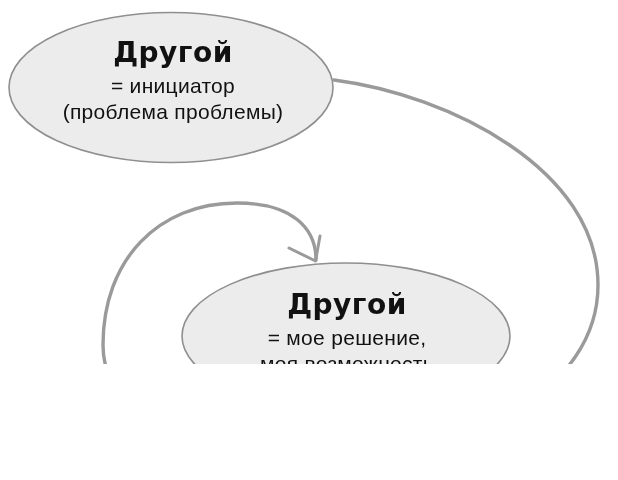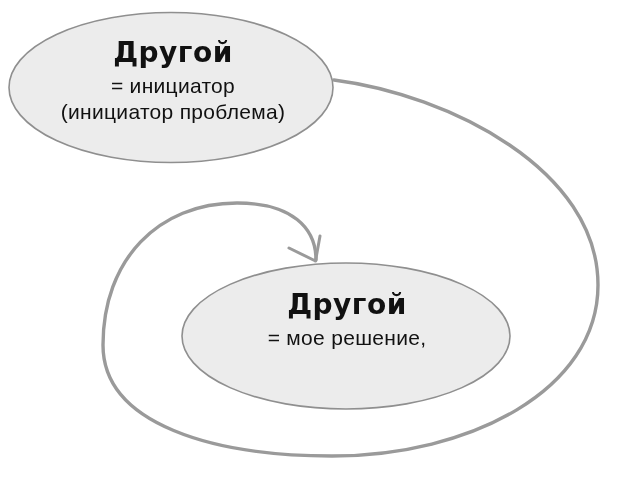--- a/index.html
+++ b/index.html
@@ -5,21 +5,21 @@
   :root{
     --background:#ffffff;
     --ellipse-fill:#ececec;
     --ellipse-stroke:#8f8f8f;
     --arrow-stroke:#9a9a9a;
     --text:#111111;
   }
   html,body{margin:0;padding:0;background:var(--background);}
   .canvas{
     position:relative;
-    width:618px;height:480px;
+    width:618px;height:364px;
     background:var(--background);
     overflow:hidden;
     font-family:"Liberation Sans",sans-serif;
   }
   .canvas svg{position:absolute;left:0;top:0;}
   .ellipse-shape{
     fill:var(--ellipse-fill);
     stroke:var(--ellipse-stroke);
     stroke-width:1.6;
   }
@@ -76,21 +76,22 @@
              C 215 456, 103 425, 103 345
              C 103 260, 158 203, 237 203
              C 292 203, 316 228, 316 260"></path>
 
     <path class="arrow-head" d="M 320 236 L 315.5 261 M 289 248 L 315.5 261"></path>
   </svg>
 
   <div class="label label-top">
     <span class="title">Другой</span>
     <span class="line">= инициатор</span>
-    <span class="line">(инициатор проблема)</span>
+    <span class="line">(проблема проблемы)</span>
   </div>
 
   <div class="label label-bottom">
     <span class="title">Другой</span>
     <span class="line">= мое решение,</span>
+    <span class="line">моя возможность</span>
   </div>
 
 </div>
 
 </body></html>

